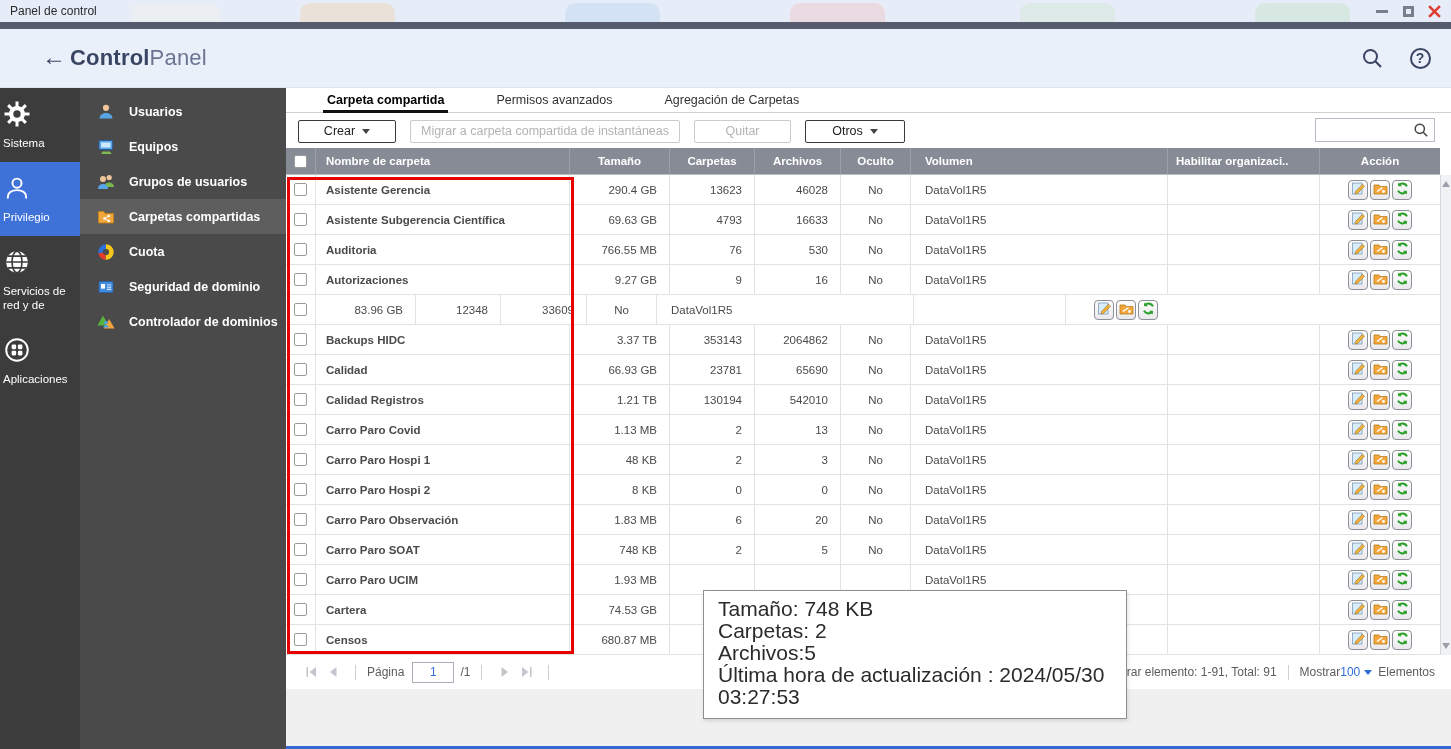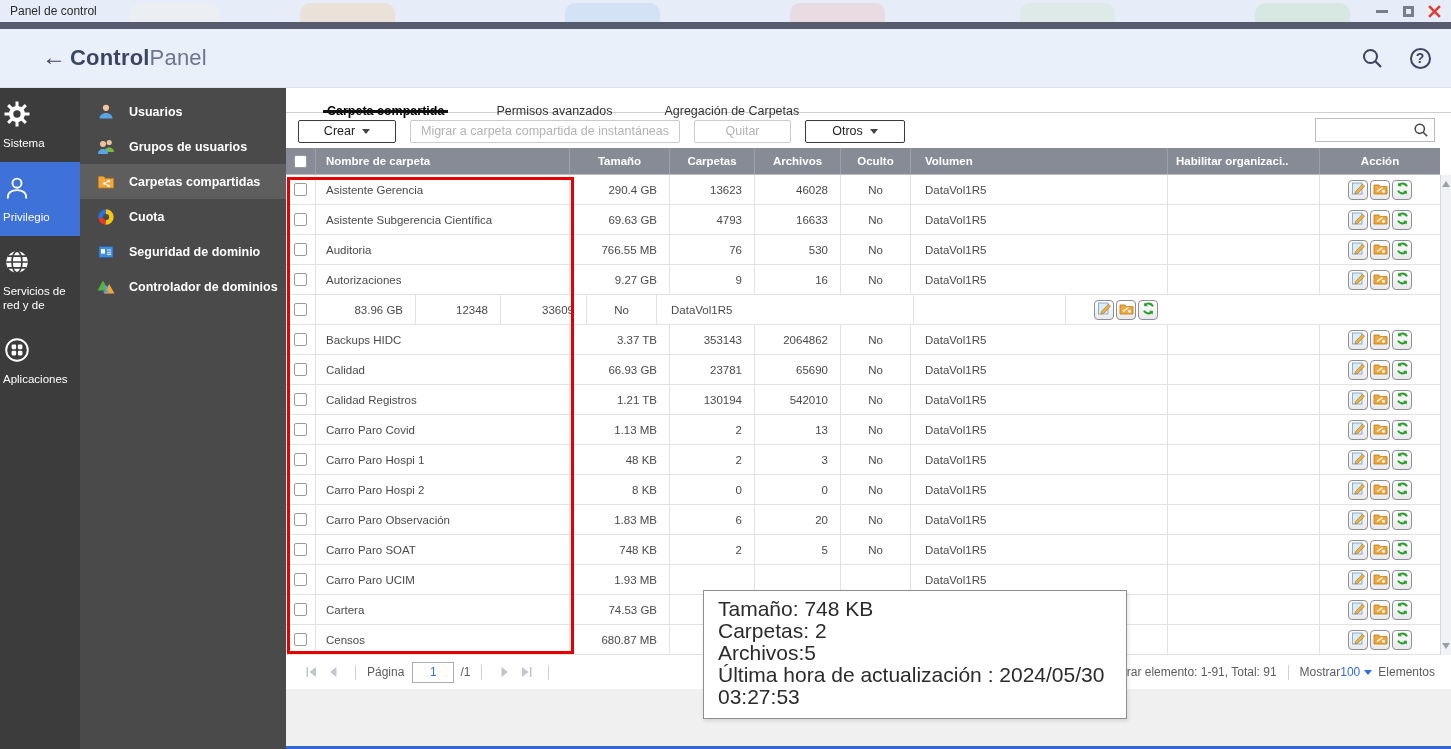--- a/index.html
+++ b/index.html
@@ -34,21 +34,21 @@
   .nav1-item .n1icon { display:block; height:30px; margin-bottom:6px; }
   .nav1-item .n1label { font-size:11.5px; line-height:14px; display:block; }
   .nav2 { position:absolute; left:77px; top:88px; width:206px; height:661px; background:#4a4a4a; padding-top:6px; }
   .nav2-item { height:35px; display:flex; align-items:center; padding-left:16px; gap:13px; color:#fff; font-size:12.5px; font-weight:bold; cursor:pointer; }
   .nav2-item.sel { background:#5e5e5e; }
   .nav2-item .n2icon { width:20px; height:18px; display:flex; align-items:center; justify-content:center; }
 
   
   .content { position:absolute; left:283px; top:88px; width:1165px; height:658px; background:#fff; }
   .tabs { position:absolute; left:0; top:0; width:100%; height:25px; border-bottom:1px solid #cfcfcf; display:flex; padding-left:37px; gap:44px; }
-  .tab { font-size:12.5px; color:#333; padding:16px 4px 0; cursor:pointer; position:relative; }
+  .tab { font-size:12.5px; color:#333; padding:5px 4px 0; cursor:pointer; position:relative; }
   .tab.active { font-weight:bold; color:#000; }
   .tab.active::after { content:""; position:absolute; left:0; right:0; bottom:-1px; height:3px; background:#111; }
 
   .toolbar { position:absolute; left:0; top:26px; width:100%; height:34px; display:flex; align-items:center; padding-left:12px; }
   .btn { height:23px; border-radius:2px; background:#fff; font-size:12.5px; display:flex; align-items:center; justify-content:center; gap:7px; cursor:pointer; }
   .btn.en { border:1px solid #3a3a3a; color:#222; }
   .btn.dis { border:1px solid #cbcbcb; color:#b3b3b3; cursor:default; }
   .caret { width:0; height:0; border-left:4px solid transparent; border-right:4px solid transparent; border-top:5px solid #444; }
   .b-crear { width:98px; margin-right:14px; }
   .b-migrar { width:270px; margin-right:14px; }
@@ -66,21 +66,21 @@
   .c0 { width:30px; justify-content:center; padding:0; }
   .c1 { width:254px; }
   .c2 { width:100px; justify-content:flex-end; padding-right:12px; }
   .c3 { width:85px;  justify-content:flex-end; padding-right:12px; }
   .c4 { width:86px;  justify-content:flex-end; padding-right:12px; }
   .c5 { width:70px;  justify-content:center; }
   .c6 { width:257px; padding-left:14px; }
   .c7 { width:152px; }
   .c8 { width:120px; justify-content:center; gap:2px; }
   .th.c1 { padding-left:10px; }
-  .td.c1 { padding-left:10px; }
+  .td.c1 { padding-left:10px;font-weight:bold; }
   .th.c2,.th.c3,.th.c4,.th.c5,.th.c8 { justify-content:center; padding:0; }
   .th.c6 { padding-left:14px; justify-content:flex-start; }
   .cbx { width:13px; height:13px; border:1px solid #9a9a9a; border-radius:2px; background:#fff; }
   .abtn { width:20px; height:20px; border:1px solid #8b8f98; border-radius:4px; background:linear-gradient(#fefefe,#e9e9ec); display:flex; align-items:center; justify-content:center; cursor:pointer; }
 
   
   .vscroll { position:absolute; left:1154px; top:87px; width:11px; height:480px; background:#f1f2f6; border-left:1px solid #d6d7dd; }
   .sarrow { position:absolute; left:0; width:10px; height:14px; display:flex; align-items:center; justify-content:center; }
   .tri-up { width:0; height:0; border-left:4px solid transparent; border-right:4px solid transparent; border-bottom:6px solid #9aa0ab; }
   .tri-dn { width:0; height:0; border-left:4px solid transparent; border-right:4px solid transparent; border-top:6px solid #9aa0ab; }
@@ -203,20 +203,30 @@
           <svg width="18" height="18" viewBox="0 0 18 18">
             <circle cx="9" cy="4.8" r="3.1" fill="#f0c39a"></circle>
             <path d="M2.5 15.5c0-4.2 3.9-5.6 6.5-5.6s6.5 1.4 6.5 5.6z" fill="#58a6e8"></path>
           </svg>
         </span>
       <span>Usuarios</span>
     </div>
     <div class="nav2-item">
       <span class="n2icon">
           <svg width="18" height="18" viewBox="0 0 18 18">
+            <rect x="2" y="2.5" width="13.5" height="9" rx="1" fill="#58a6e8" stroke="#2a5f9e"></rect>
+            <rect x="4" y="4.5" width="9.5" height="5" fill="#cfe7fa"></rect>
+            <path d="M5.5 13.5h7.5l1.5 2.5H4z" fill="#7fb954"></path>
+          </svg>
+        </span>
+      <span>Equipos</span>
+    </div>
+    <div class="nav2-item">
+      <span class="n2icon">
+          <svg width="18" height="18" viewBox="0 0 18 18">
             <circle cx="12.2" cy="4.5" r="2.6" fill="#efc79e"></circle>
             <path d="M7.5 14c0-3.4 3-4.5 4.7-4.5s4.7 1.1 4.7 4.5z" fill="#79b74a"></path>
             <circle cx="6" cy="6" r="3" fill="#f0c39a"></circle>
             <path d="M1 16c0-3.8 3.2-5 5-5s5 1.2 5 5z" fill="#58a6e8"></path>
           </svg>
         </span>
       <span>Grupos de usuarios</span>
     </div>
     <div class="nav2-item sel">
       <span class="n2icon">

